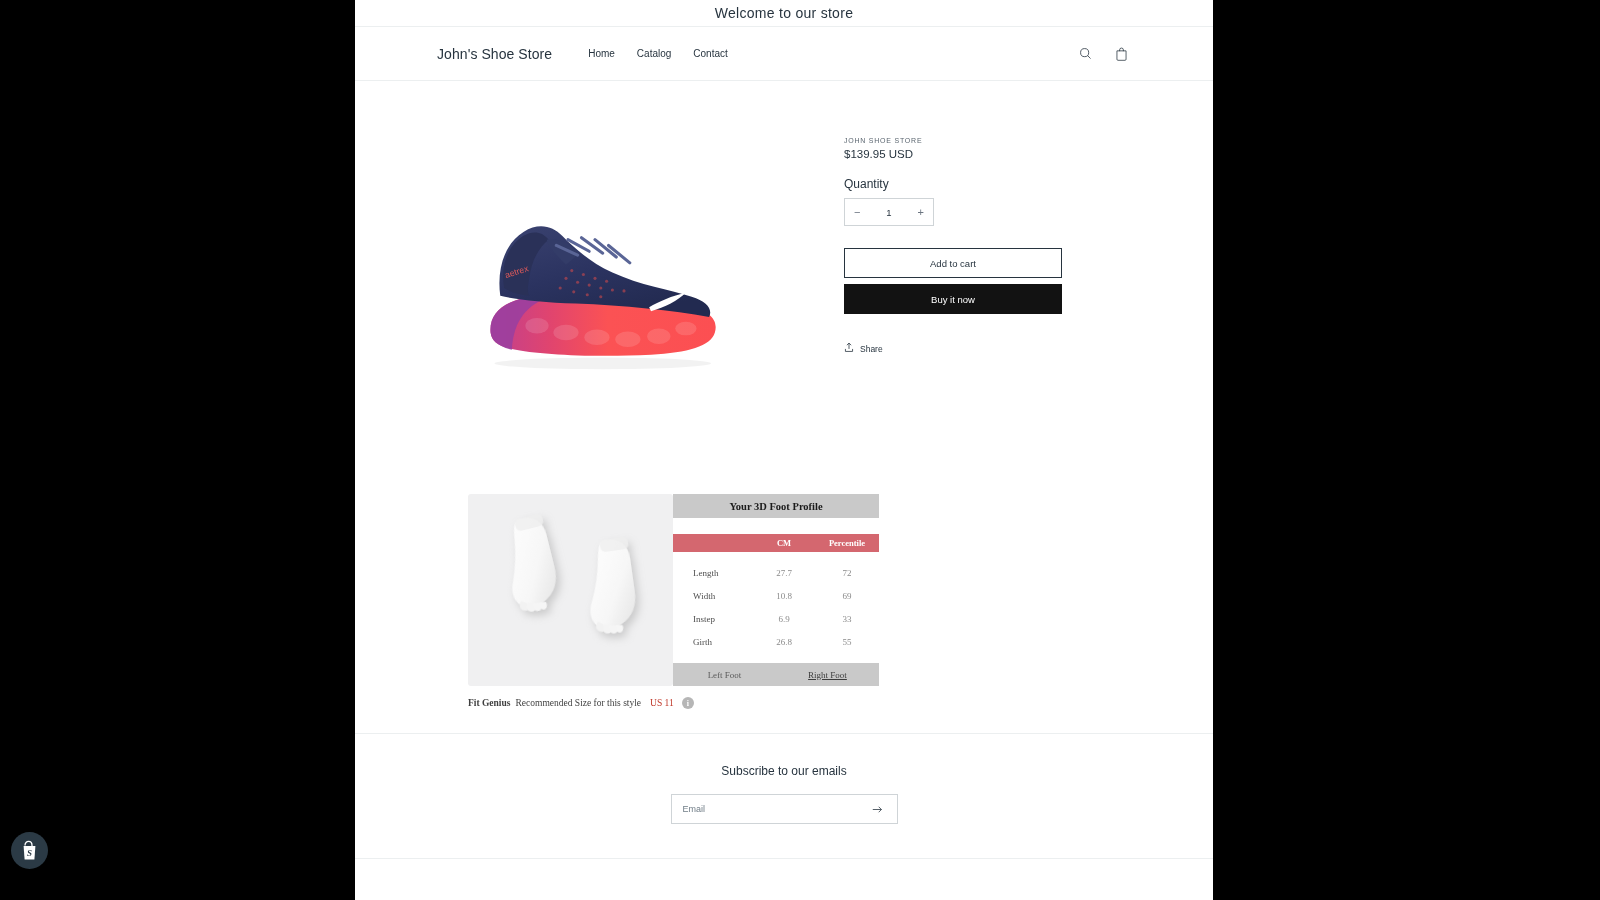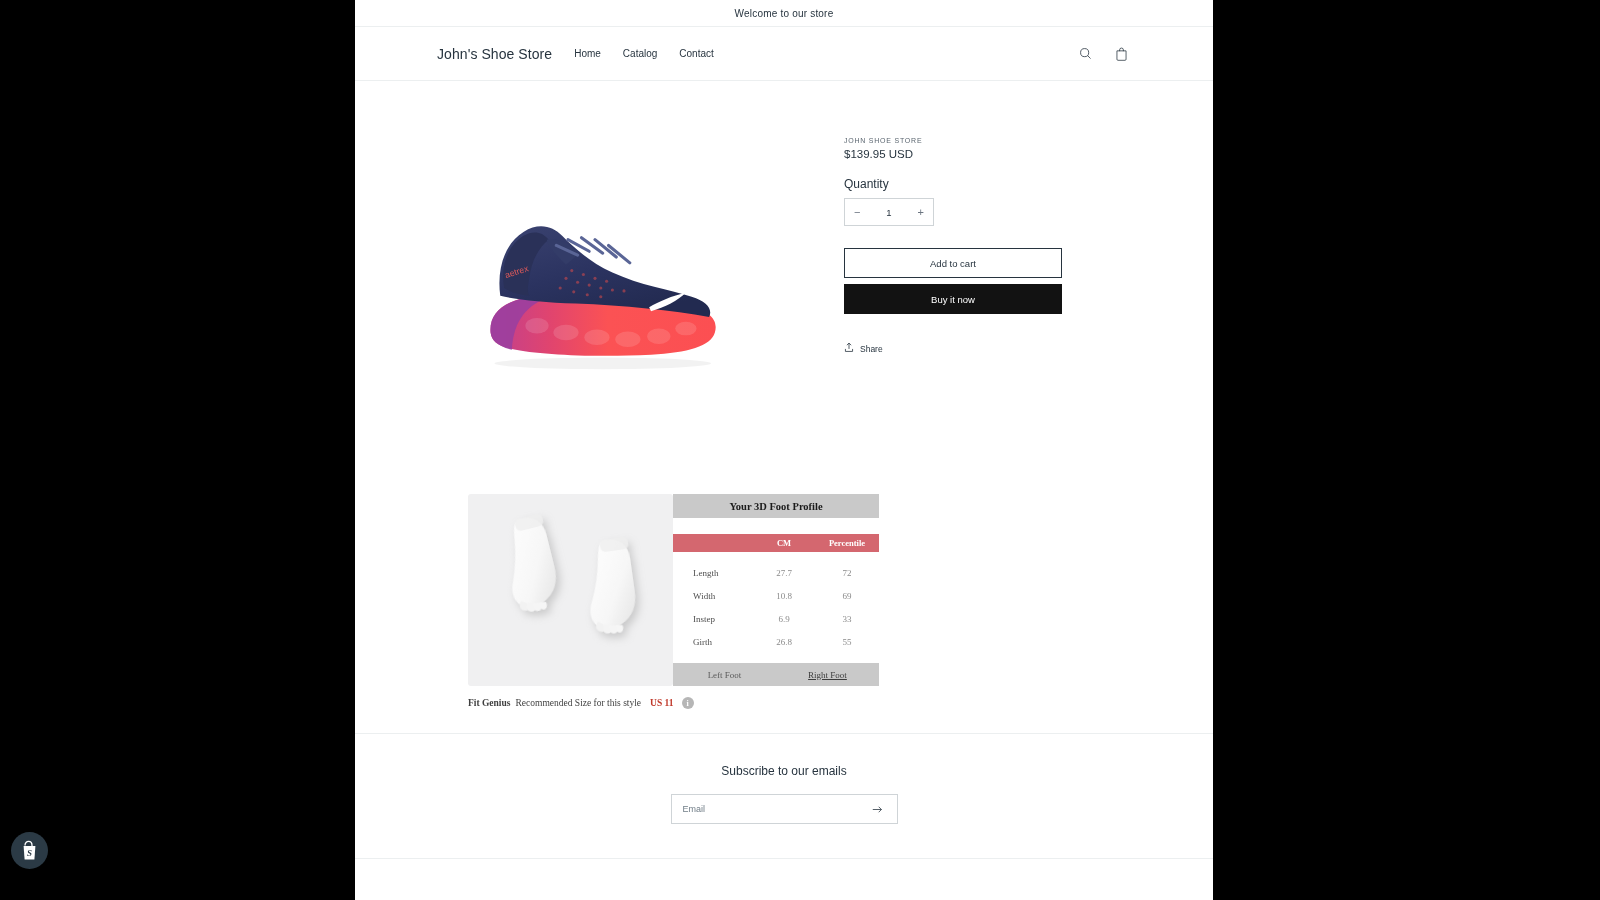--- a/index.html
+++ b/index.html
@@ -17,34 +17,34 @@
   }
 
   
   .announce {
     height: 27px;
     display: flex; align-items: center; justify-content: center;
     border-bottom: 1px solid #eceff0;
     background: #ffffff;
   }
   .announce-text {
-    font-size: 10px; color: #27343f; letter-spacing: .02em;
+    font-size: 14px; color: #27343f; letter-spacing: .02em;
   }
 
   
   .header {
     height: 54px;
     display: flex; align-items: center;
     padding: 0 82px;
     border-bottom: 1px solid #eceff0;
     position: relative;
   }
   .brand {
     font-size: 14px; color: #27343f; letter-spacing: .005em;
-    margin-right: 22px; white-space: nowrap;
+    margin-right: 36px; white-space: nowrap;
   }
   .nav { display: flex; align-items: center; gap: 22px; }
   .nav a {
     font-size: 10px; color: #27343f; text-decoration: none;
   }
   .header-icons {
     margin-left: auto; display: flex; align-items: center; gap: 16px;
   }
   .icon-btn {
     width: 20px; height: 20px;
@@ -169,21 +169,21 @@
   }
   .fg-foot .t.active { text-decoration: underline; color: #3d3d3d; }
 
   .fg-caption {
     margin-top: 11px;
     display: flex; align-items: center; gap: 5px;
     font-family: "Liberation Serif", serif;
     font-size: 9.5px; color: #3f3f3f;
   }
   .fg-caption .b { font-weight: 700; }
-  .fg-caption .size { color: #c0392b; font-weight: 700; margin-left: 4px; }
+  .fg-caption .size { color: #c0392b; font-weight: 400; margin-left: 4px; }
   .info-dot {
     width: 12px; height: 12px; border-radius: 50%;
     background: #b6b6b6;
     display: inline-flex; align-items: center; justify-content: center;
     color: #ffffff; font-family: "Liberation Serif", serif;
     font-size: 8px; font-weight: 700; margin-left: 3px;
   }
 
   
   .newsletter {

